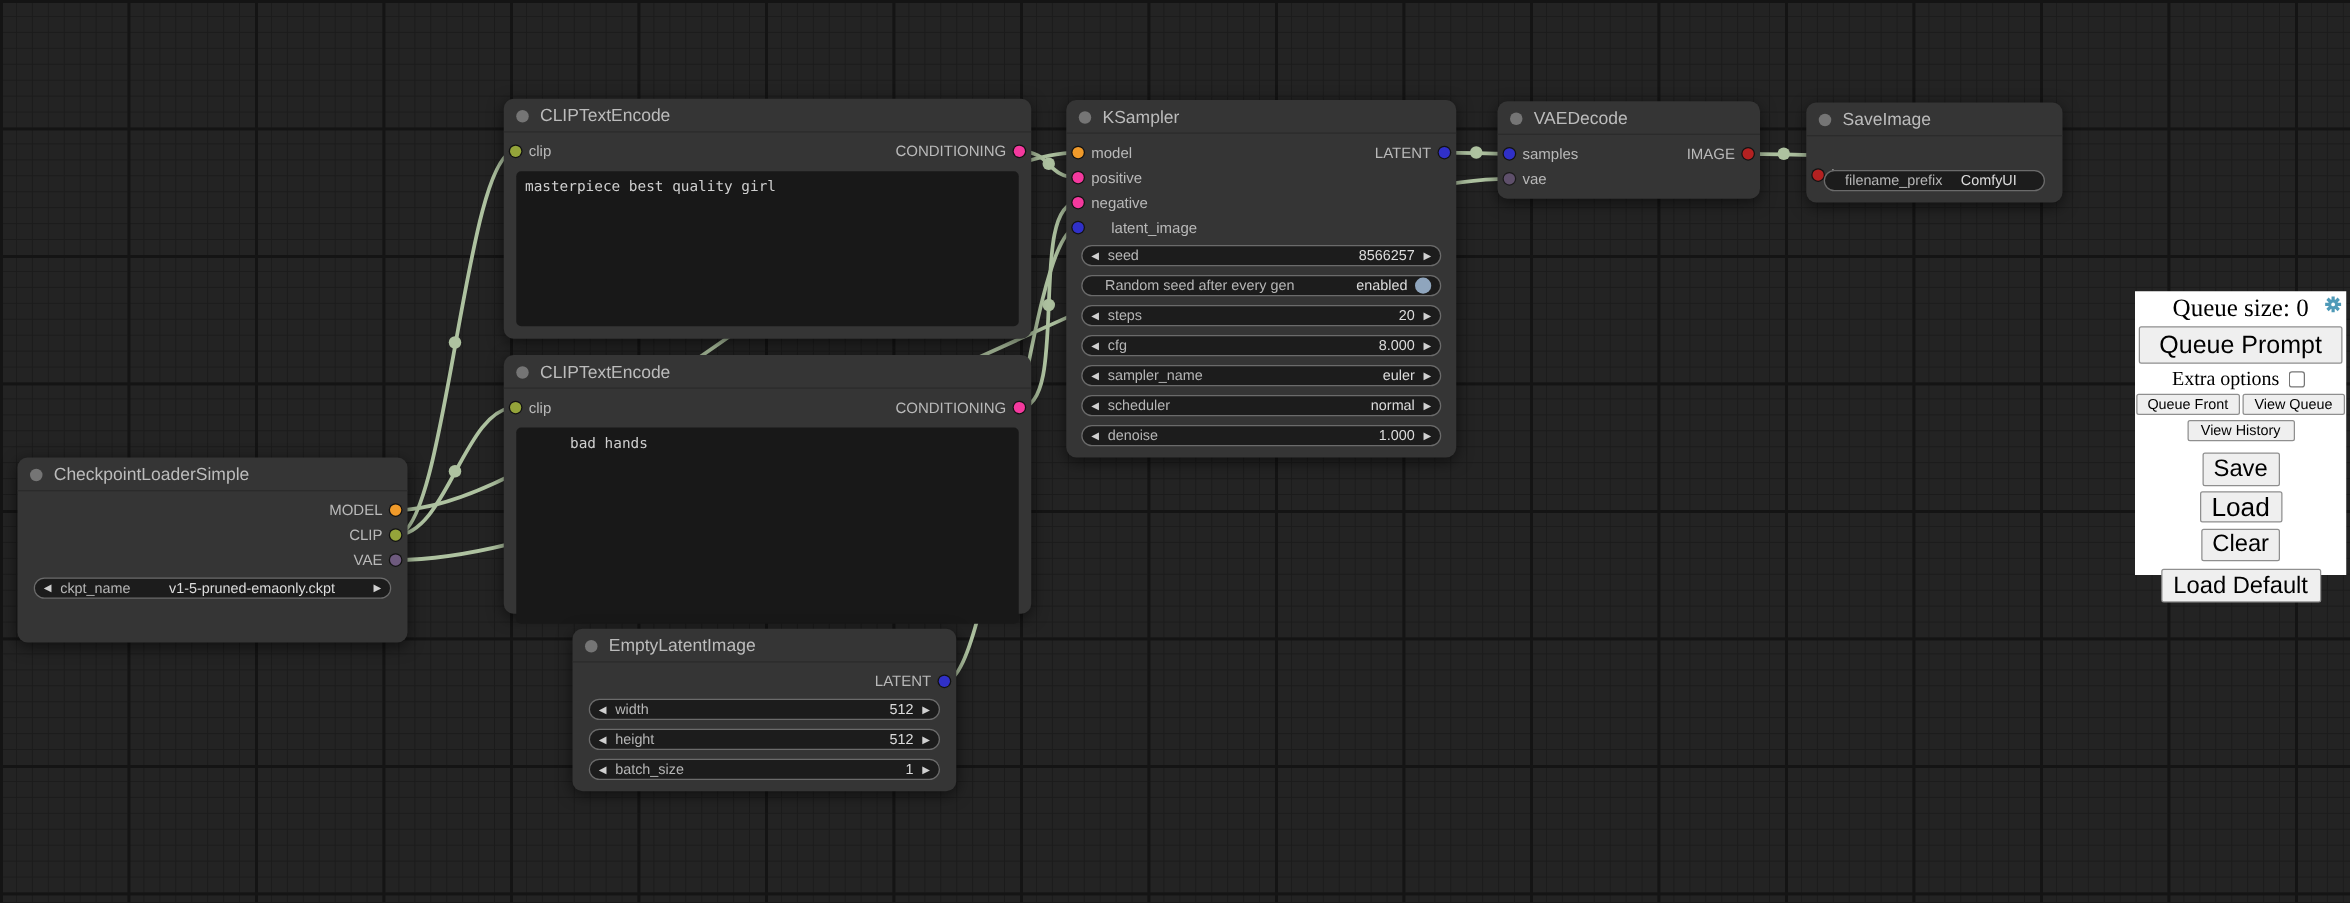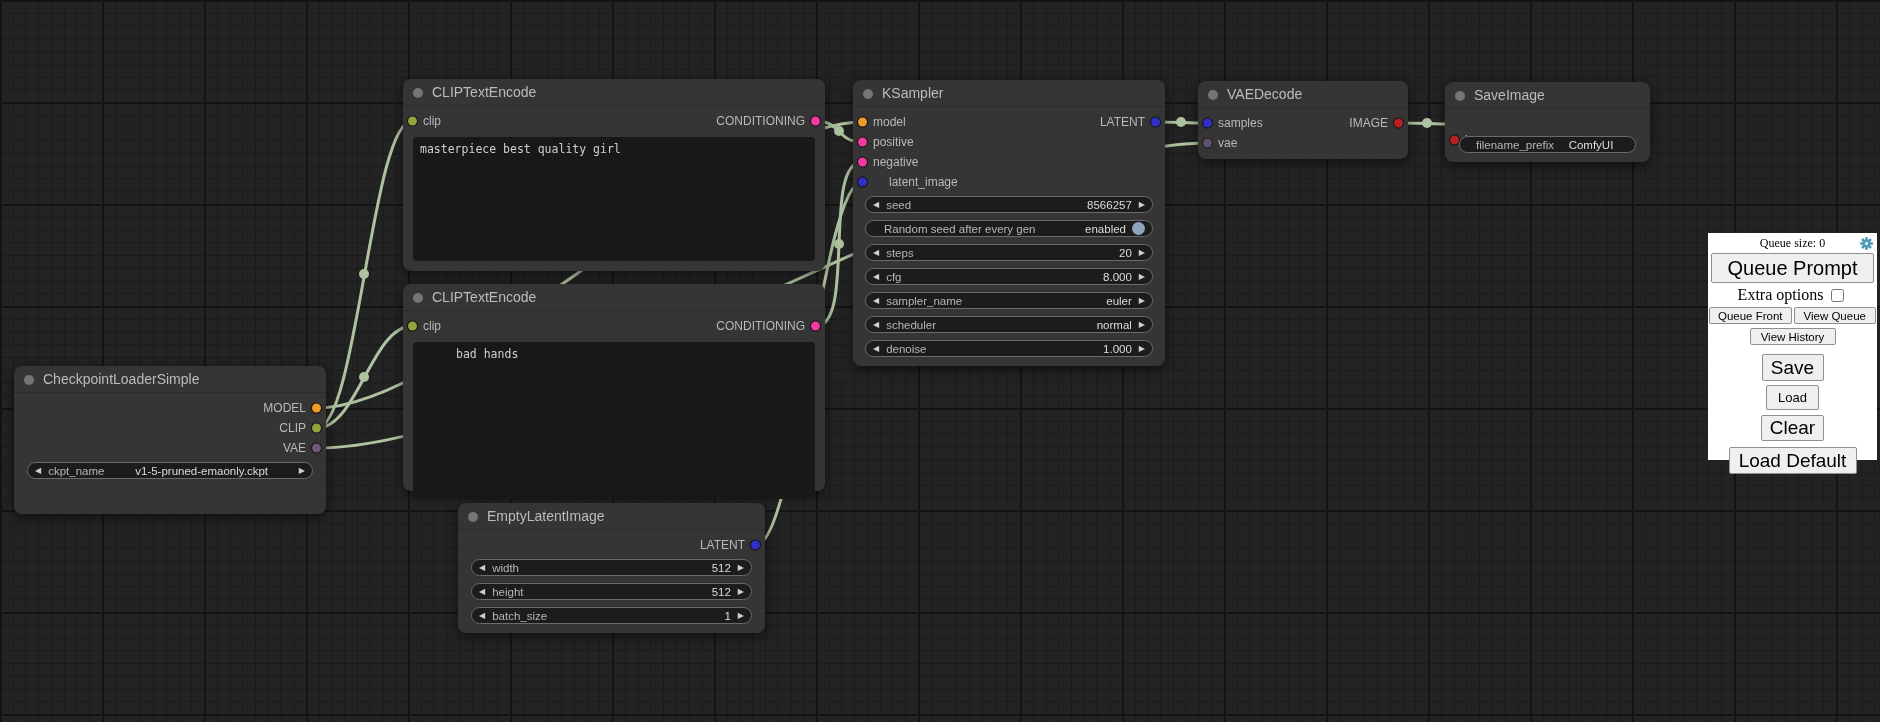--- a/index.html
+++ b/index.html
@@ -60,35 +60,35 @@
     color:#cfcfcf;font-family:"DejaVu Sans Mono",monospace;font-size:11.5px;
     padding:5px 7px;box-sizing:border-box;outline:none;
   }
   
   #queue-panel{
     position:absolute;left:1708px;top:233px;width:169px;height:227px;z-index:3;
     background:#ffffff;color:#000;text-align:center;
     font-family:"Liberation Serif",serif;
   }
   .qrow{position:relative;}
-  #queue-size{font-size:12px;padding-top:3px;}
+  #queue-size{font-size:20px;padding-top:3px;}
   #gear{position:absolute;right:3px;top:3px;width:15px;height:15px;cursor:pointer;}
   .qbtn{
     font-family:"Liberation Sans",sans-serif;background:#efefef;
     border:1px solid #8f8f8f;border-radius:2px;color:#000;cursor:pointer;
     display:block;margin:0 auto;box-sizing:border-box;
   }
   #btn-prompt{width:163px;height:30px;font-size:20px;margin-top:2px;}
   #extra-row{font-size:16px;margin:3px 0 2px;}
   #extra-row input{vertical-align:-2px;}
   #small-row{display:flex;gap:2px;padding:0 1px;justify-content:flex-end;}
   #small-row .qbtn{flex:1;height:17px;font-size:11.5px;margin:0;}
   #btn-history{width:86px;height:17px;font-size:11.5px;margin-top:4px;}
   #btn-save{width:62px;height:27px;font-size:19px;margin-top:9px;text-align:center;}
-  #btn-load{width:53px;height:25px;font-size:13px;margin-top:4px;}
+  #btn-load{width:66px;height:25px;font-size:21px;margin-top:4px;}
   #btn-clear{width:63px;height:26px;font-size:19px;margin-top:5px;}
   #btn-default{width:128px;height:27px;font-size:19px;margin-top:6px;}
 </style>
 </head>
 <body>
 
 <div id="canvas">
 
   <svg id="links" width="1880" height="722">
     <g stroke="#aec2a0" stroke-width="3" fill="none">

